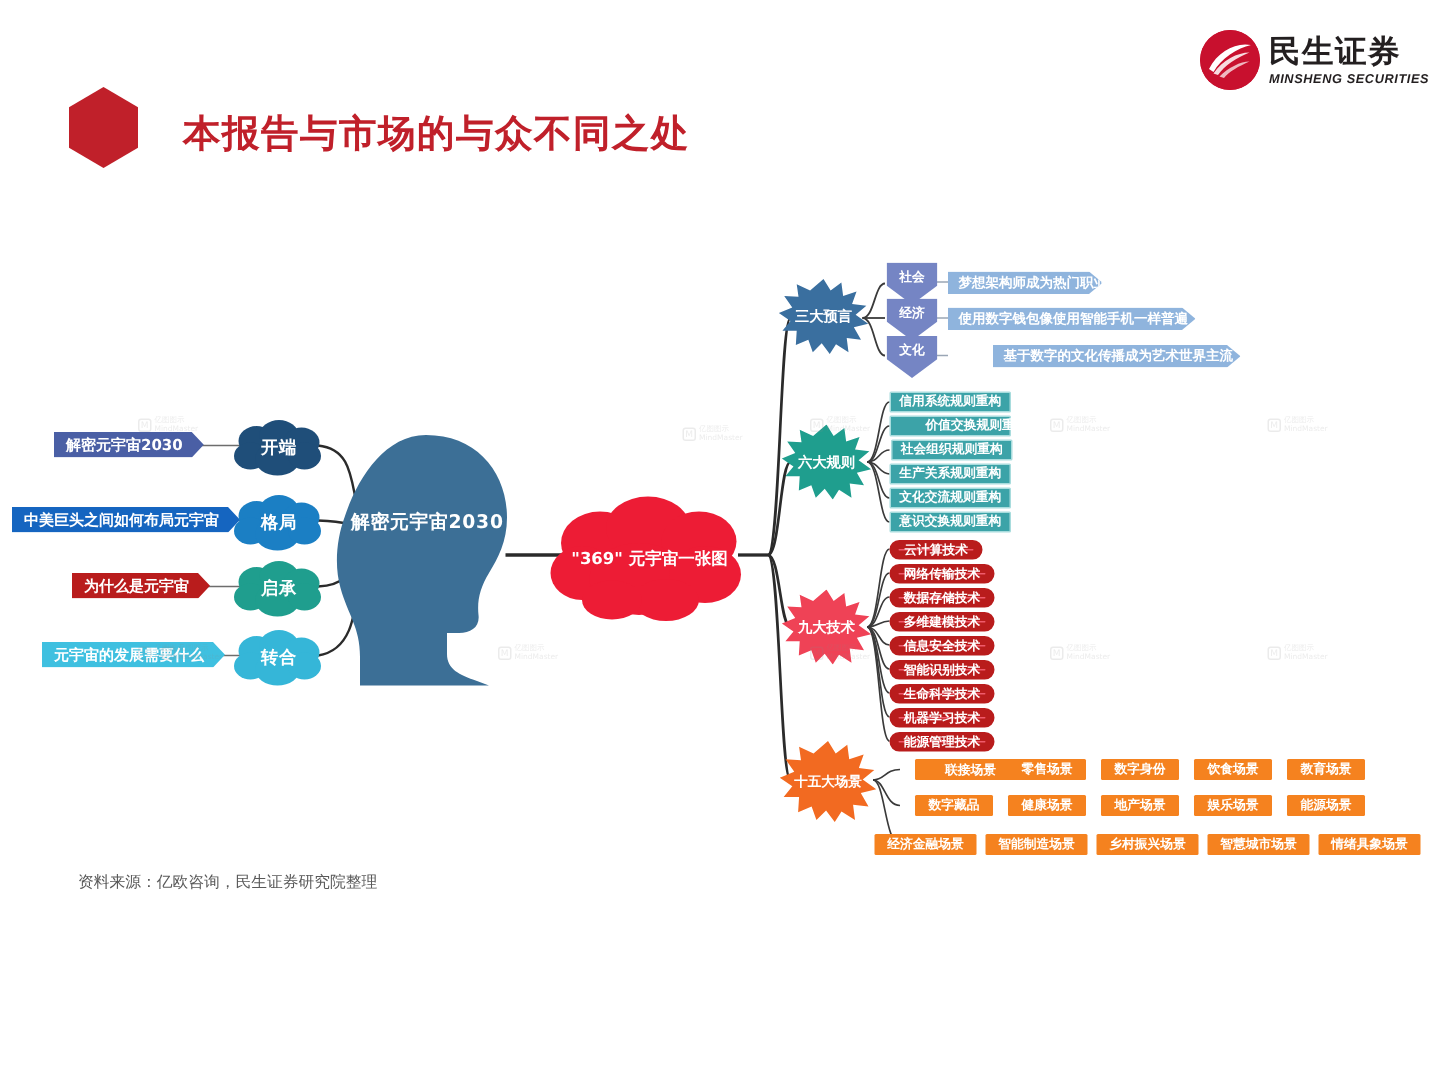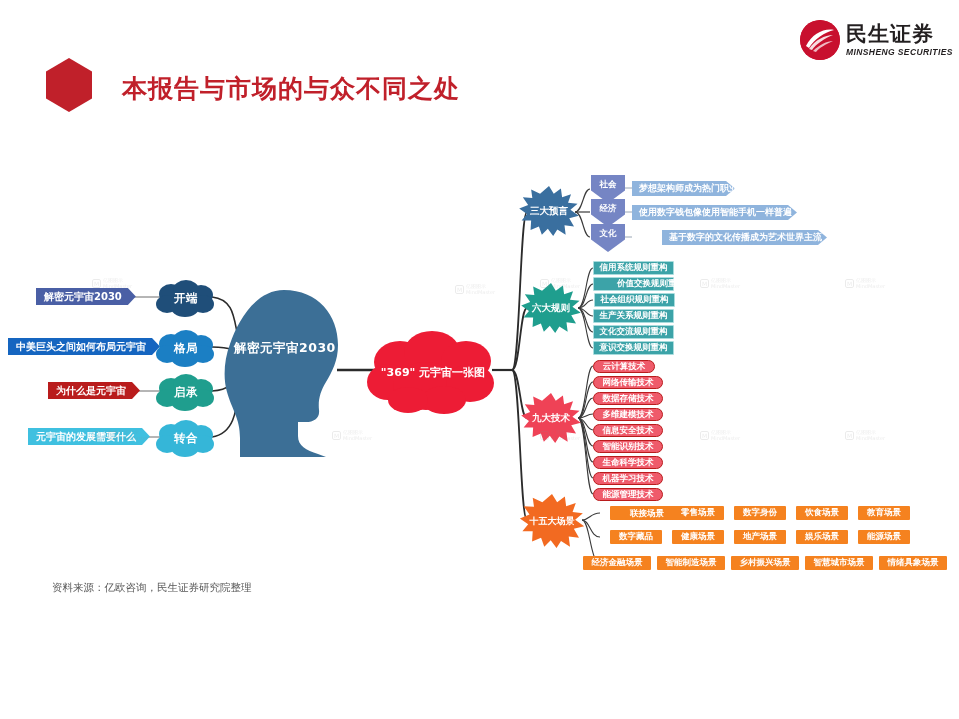--- a/index.html
+++ b/index.html
@@ -142,21 +142,21 @@
     padding: 0 5px;
   }
   .rulechip span {
     color: #ffffff; font-size: 8.5px; font-weight: bold;
     font-family: "DejaVu Sans", sans-serif; white-space: nowrap;
   }
 
   
   .techpill {
     position: absolute; height: 13px; background: #ef5b6b;
-    border: 1px solid #b91c1c; border-radius: 7px;
+    border: 6px solid #b91c1c; border-radius: 7px;
     display: flex; align-items: center; justify-content: center;
     padding: 0 6px;
   }
   .techpill span {
     color: #ffffff; font-size: 8.5px; font-weight: bold;
     font-family: "DejaVu Sans", sans-serif; white-space: nowrap;
   }
 
   
   .scenechip {

